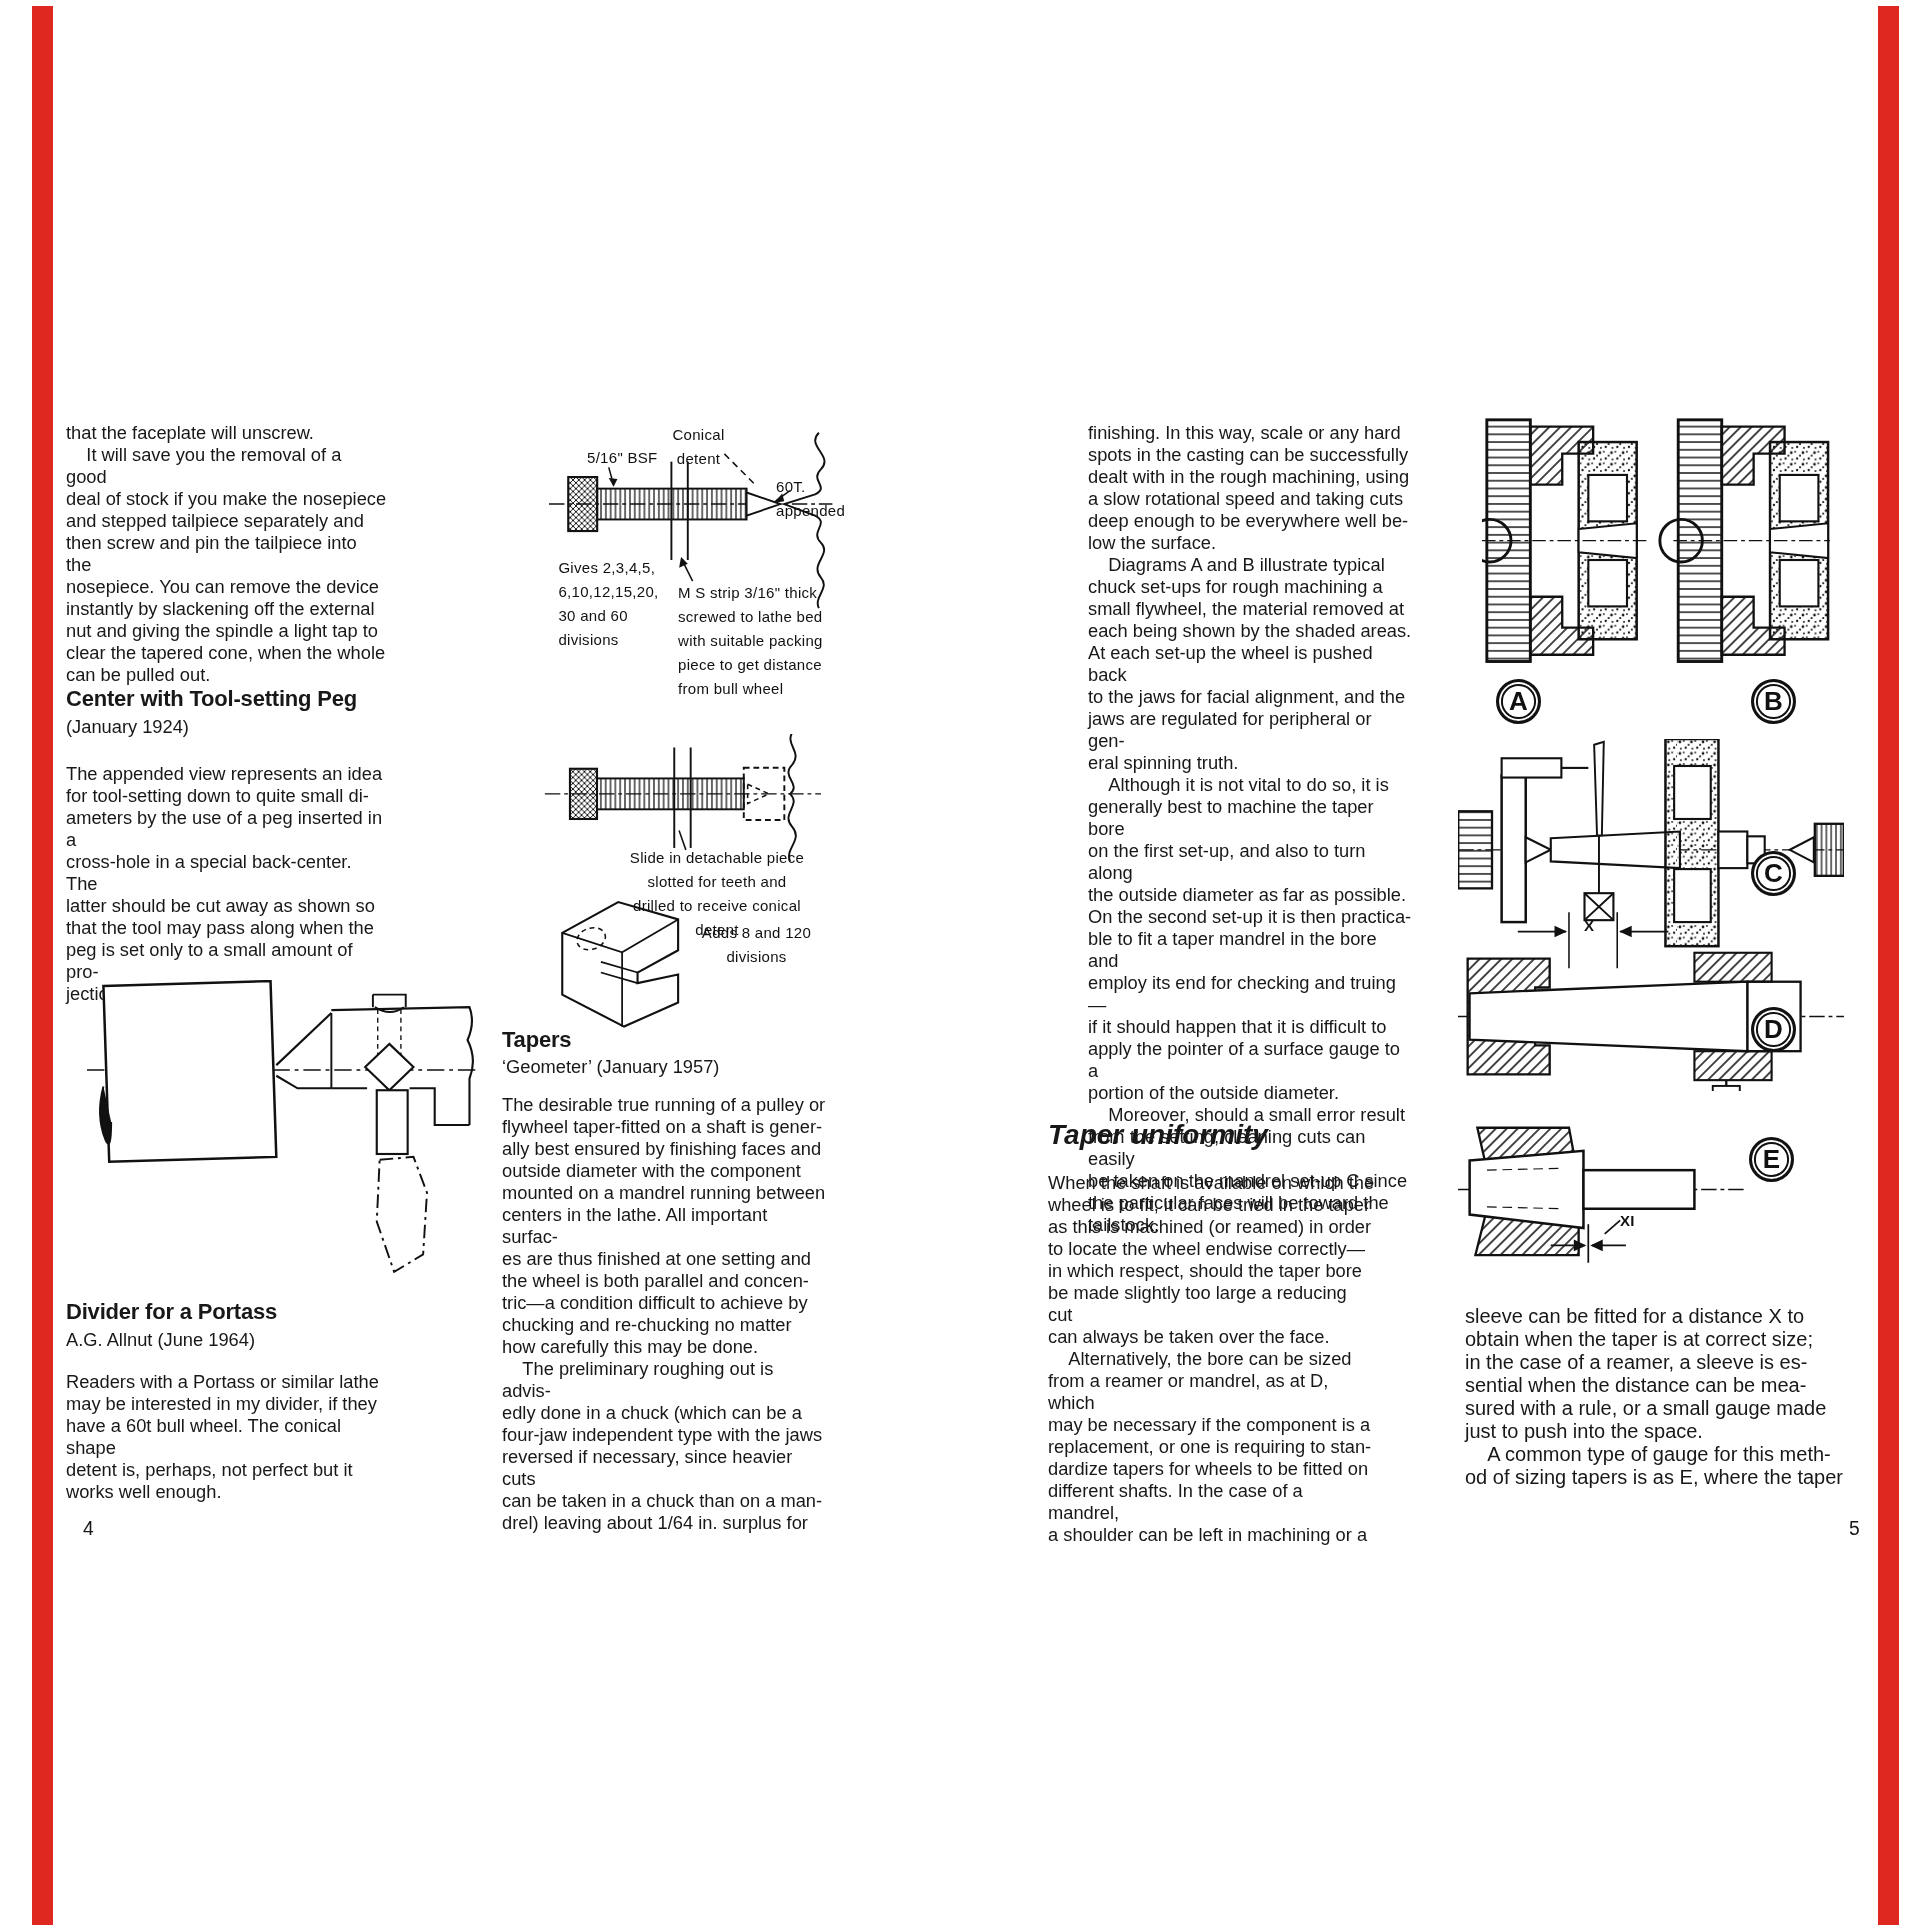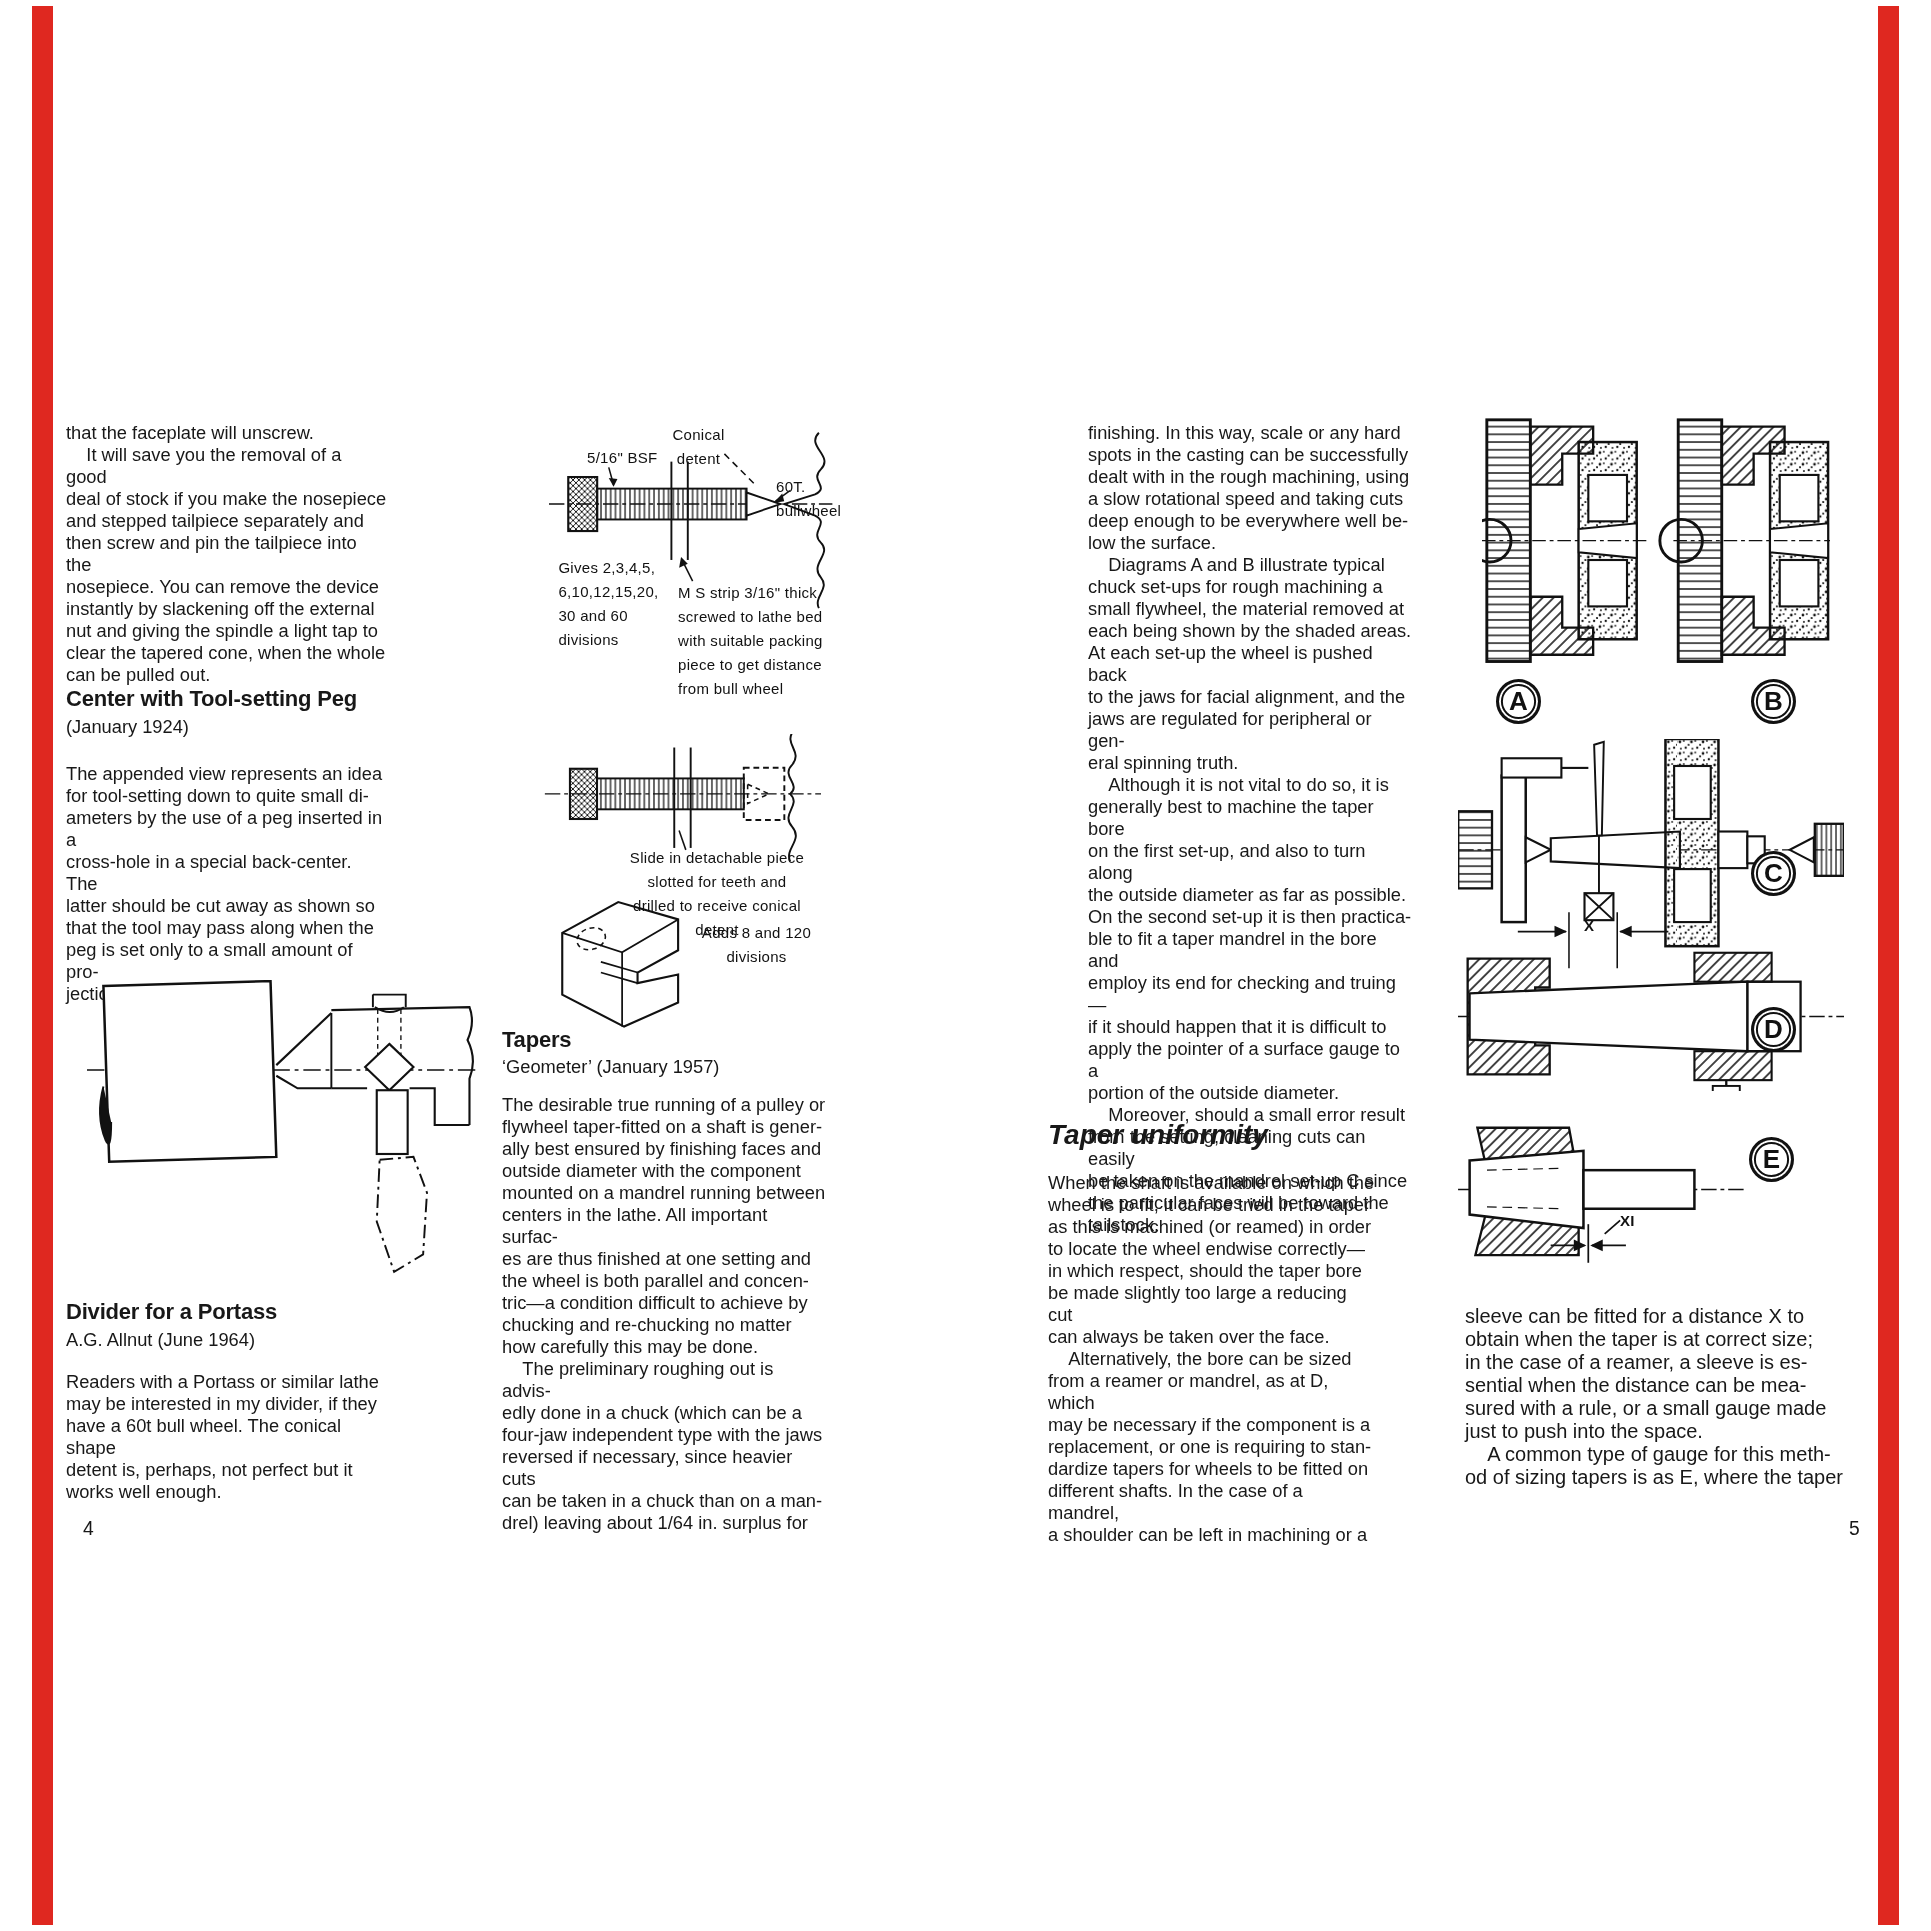--- a/index.html
+++ b/index.html
@@ -118,21 +118,21 @@
       <line x1="190" y1="30" x2="222" y2="62" stroke="#111" stroke-width="1.6" stroke-dasharray="7 5"></line>
       <line x1="258" y1="68" x2="243" y2="79" stroke="#111" stroke-width="1.6"></line>
       <polygon points="241,81 250,71 252,79" fill="#111"></polygon>
       <line x1="157" y1="162" x2="146" y2="140" stroke="#111" stroke-width="1.6"></line>
       <polygon points="145,137 143,148 152,144" fill="#111"></polygon>
     </svg>
     <div class="dlab" style="left:46px;top:21px">5/16" BSF</div>
     <div class="dlab center" style="left:114px;top:-1.9px;width:87px">Conical
 detent</div>
     <div class="dlab" style="left:235px;top:50px">60T.
-bullwheel</div>
+appended</div>
     <div class="dlab" style="left:17.4px;top:131px">Gives 2,3,4,5,
 6,10,12,15,20,
 30 and 60
 divisions</div>
     <div class="dlab" style="left:137px;top:156px">M S strip 3/16" thick
 screwed to lathe bed
 with suitable packing
 piece to get distance
 from bull wheel</div>
   </div>

